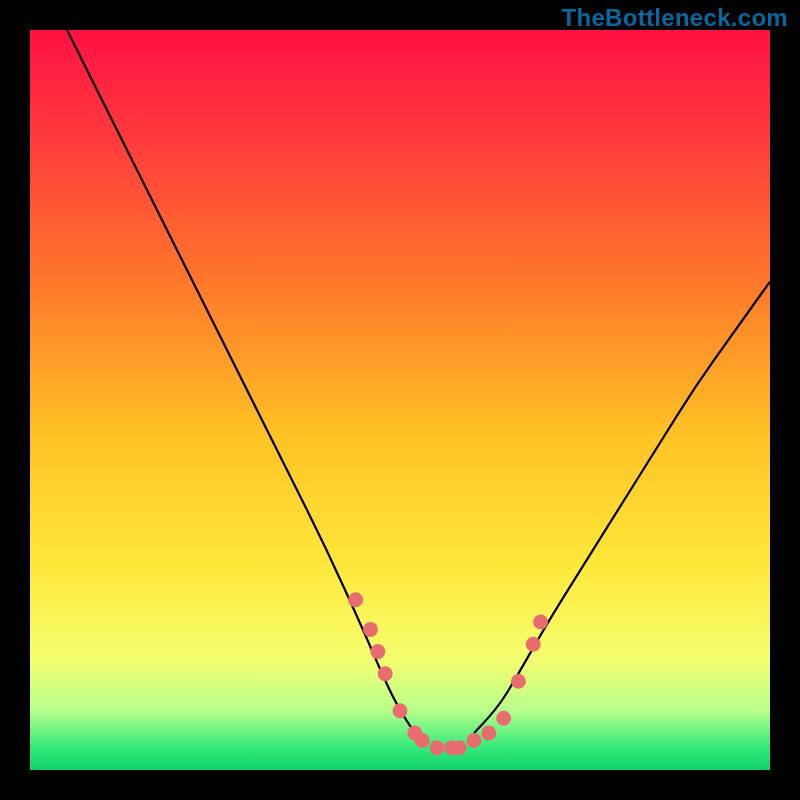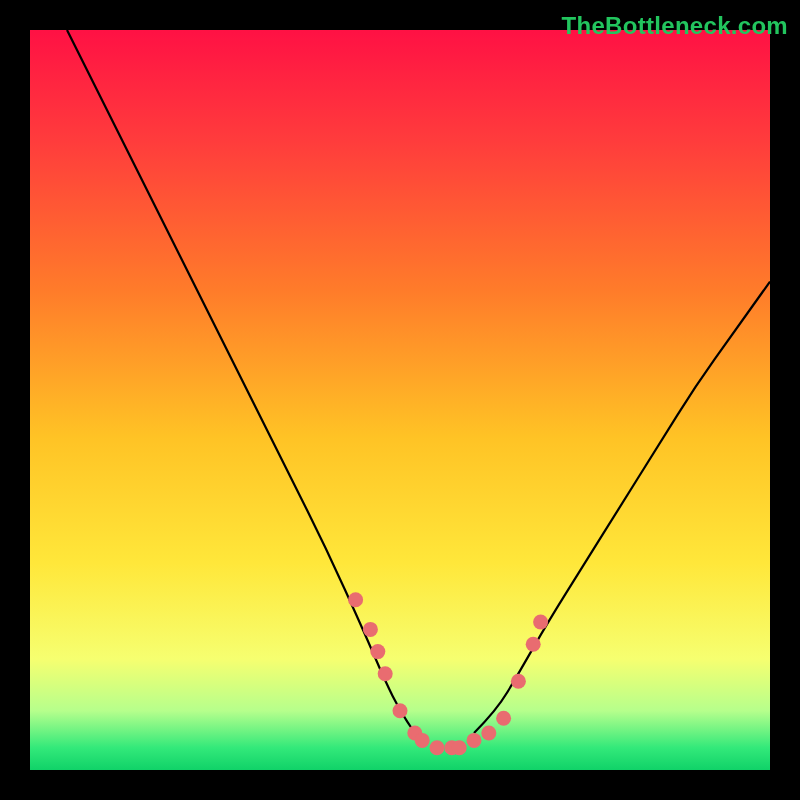--- a/index.html
+++ b/index.html
@@ -11,26 +11,26 @@
     overflow: hidden;
   }
   .frame {
     position: relative;
     width: 800px;
     height: 800px;
     background: #000;
   }
   .watermark {
     position: absolute;
-    top: 12px;
+    top: 4px;
     right: 12px;
     font-family: Arial, Helvetica, sans-serif;
     font-size: 24px;
     font-weight: 600;
-    color: #22c55e;
+    color: #0369a1;
     letter-spacing: 0.3px;
     user-select: none;
   }
   svg {
     display: block;
   }
 </style>
 </head>
 <body>
 

